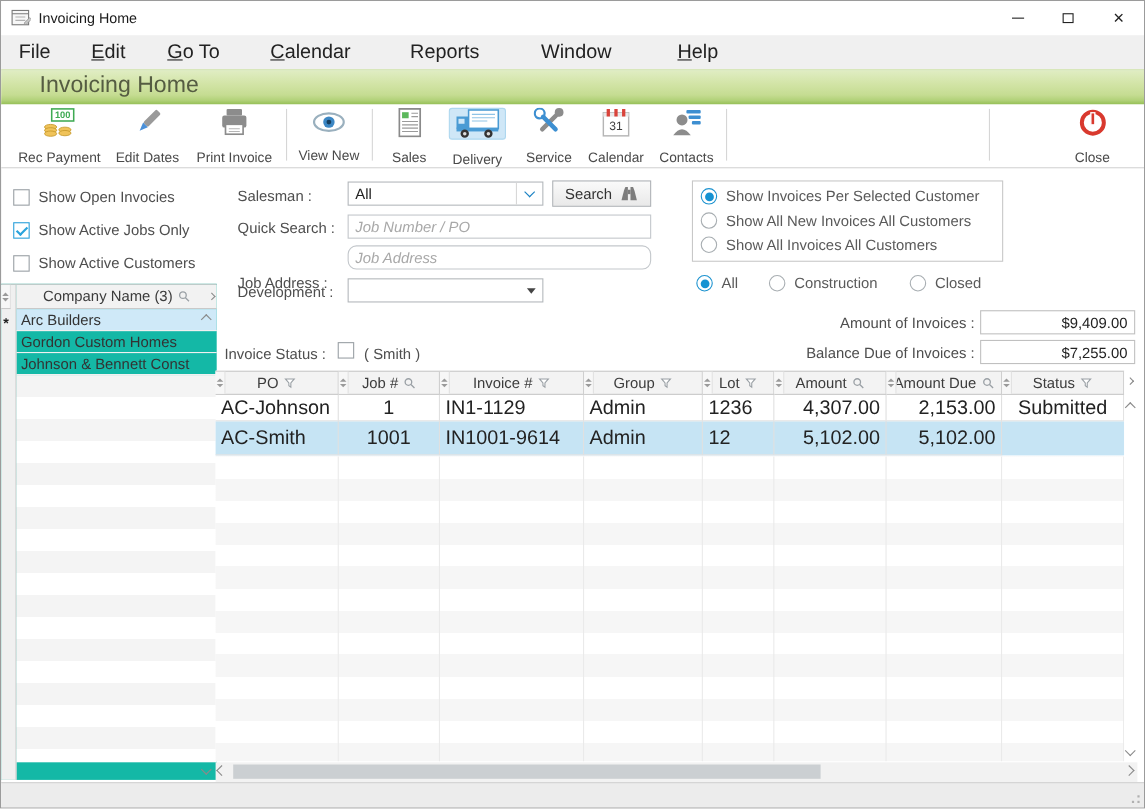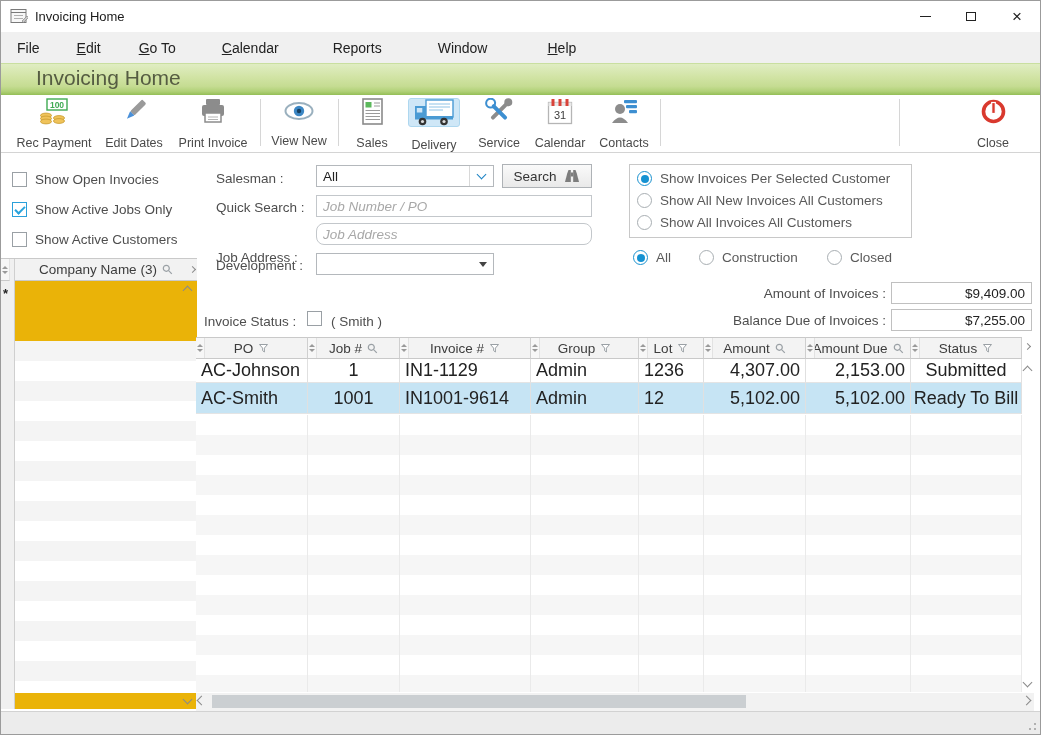--- a/index.html
+++ b/index.html
@@ -13,21 +13,21 @@
   .titlebar { position:absolute; left:0; top:0; right:0; height:31px; background:#fff; }
   .titlebar .appicon { position:absolute; left:9px; top:7px; }
   .titlebar .title { position:absolute; left:34px; top:8px; font-size:13px; color:#1a1a1a; }
   .wbtn { position:absolute; top:0; width:46px; height:31px; display:flex; align-items:center; justify-content:center; }
   .wbtn.min { right:92px; } .wbtn.max { right:46px; } .wbtn.cls { right:0; }
   .glyph-min { width:11px; height:1px; background:#222; }
   .glyph-max { width:10px; height:9px; border:1px solid #222; }
   .glyph-cls { font-size:17px; color:#222; line-height:1; }
   
   .menubar { position:absolute; left:0; top:31px; right:0; height:31px; background:#f0f0f0; display:flex; align-items:center; }
-  .menu-item { font-size:14px; color:#222; padding:0 10px; height:100%; display:flex; align-items:center; }
+  .menu-item { font-size:18px; color:#222; padding:0 10px; height:100%; display:flex; align-items:center; }
   .menu-item:nth-child(1){ margin-left:6px; }
   .menu-item:nth-child(2){ margin-left:17px; }
   .menu-item:nth-child(3){ margin-left:18px; }
   .menu-item:nth-child(4){ margin-left:26px; }
   .menu-item:nth-child(5){ margin-left:34px; }
   .menu-item:nth-child(6){ margin-left:36px; }
   .menu-item:nth-child(7){ margin-left:40px; }
   .menu-item .u { text-decoration:underline; }
   
   .banner { position:absolute; left:0; top:62px; right:0; height:32px;
@@ -42,21 +42,21 @@
   .icon-wrap { display:flex; align-items:center; justify-content:center; height:30px; padding:0 4px; }
   .icon-wrap.sel { background:#cfe7f7; border:1px solid #aed7ef; border-radius:3px; }
   
   .chkrow { position:absolute; display:flex; align-items:center; gap:8px; }
   .chk { width:15px; height:15px; background:#fff; border:1px solid #9aa0a5; position:relative; flex:0 0 auto; }
   .chk.checked { border-color:#2aa0da; }
   .chk.checked::after { content:""; position:absolute; left:2px; top:2.5px; width:8px; height:4px;
     border-left:2px solid #29a3dc; border-bottom:2px solid #29a3dc; transform:rotate(-45deg); }
   .chklab { font-size:13.5px; color:#4e4e4e; }
   
-  .clist { position:absolute; left:0; top:257px; width:196px; height:451px; background:#eab308; border-top:1px solid #c9c9c9; }
+  .clist { position:absolute; left:0; top:257px; width:196px; height:451px; background:#14b8a6; border-top:1px solid #c9c9c9; }
   .cl-ind { position:absolute; left:0; top:0; bottom:0; width:14px; background:#f0f0f0; border-right:1px solid #cfcfcf; }
   .cl-head { position:absolute; left:14px; top:0; right:0; height:22px; background:#f2f2f2; border-bottom:1px solid #c9c9c9;
     display:flex; align-items:center; justify-content:center; gap:5px; font-size:13.5px; color:#3c3c3c; }
   .cl-rows { position:absolute; left:14px; top:22px; right:0; }
   .cl-row { height:20px; display:flex; align-items:center; padding-left:4px; font-size:13.5px; color:#333;
     white-space:nowrap; overflow:hidden; border-bottom:1px solid #f0f0f0; }
   .cl-row.selected { background:#cfe9f8; }
   .cl-stripes { position:absolute; left:14px; top:82px; right:0; height:352px;
     background:repeating-linear-gradient(180deg,#f4f4f4 0 20px,#ffffff 20px 40px); }
   .cl-star { position:absolute; left:2px; top:27px; font-size:13px; font-weight:bold; color:#222; }
@@ -353,20 +353,31 @@
       <svg width="11" height="11" viewBox="0 0 11 11">
           <circle cx="4.3" cy="4.3" r="3" fill="none" stroke="#9aa0a5" stroke-width="1.2"></circle>
           <line x1="6.6" y1="6.6" x2="9.8" y2="9.8" stroke="#9aa0a5" stroke-width="1.2"></line>
         </svg>
     </div>
     <div class="sortw" style="height:22px;border-bottom:1px solid #c9c9c9;">
         <span class="tri-up"></span>
         <span class="tri-dn"></span>
       </div>
     <span style="position:absolute;right:2px;top:8px;" class="chev small right"></span>
+    <div class="cl-rows">
+      <div class="cl-row selected">
+          <span>Arc Builders</span>
+        </div>
+      <div class="cl-row">
+          <span>Gordon Custom Homes</span>
+        </div>
+      <div class="cl-row">
+          <span>Johnson &amp; Bennett Const</span>
+        </div>
+    </div>
     <span class="cl-star">*</span>
     <span style="position:absolute;right:6px;top:28px;" class="chev up"></span>
     <span style="position:absolute;right:6px;bottom:6px;" class="chev down"></span>
     <div class="cl-stripes"></div>
   </div>
 
   <span class="flabel" style="left:215px;top:170px;">Salesman :</span>
   <div class="combo" style="left:315px;top:164px;width:178px;">
     <span class="val">All</span>
     <span class="dd">
@@ -525,21 +536,20 @@
       <div class="cell c7 ac">Submitted</div>
     </div>
     <div class="mrow selected">
       <div class="cell c0 al">AC-Smith</div>
       <div class="cell c1 ac">1001</div>
       <div class="cell c2 al">IN1001-9614</div>
       <div class="cell c3 al">Admin</div>
       <div class="cell c4 al">12</div>
       <div class="cell c5 ar">5,102.00</div>
       <div class="cell c6 ar">5,102.00</div>
-      <div class="cell c7 ac">Ready To Bill</div>
     </div>
     <div class="mbg">
       <div style="width:112px"></div>
         <div style="width:92px"></div>
         <div style="width:131px"></div>
         <div style="width:108px"></div>
       <div style="width:65px"></div>
         <div style="width:102px"></div>
         <div style="width:105px"></div>
         <div style="width:111px"></div>

